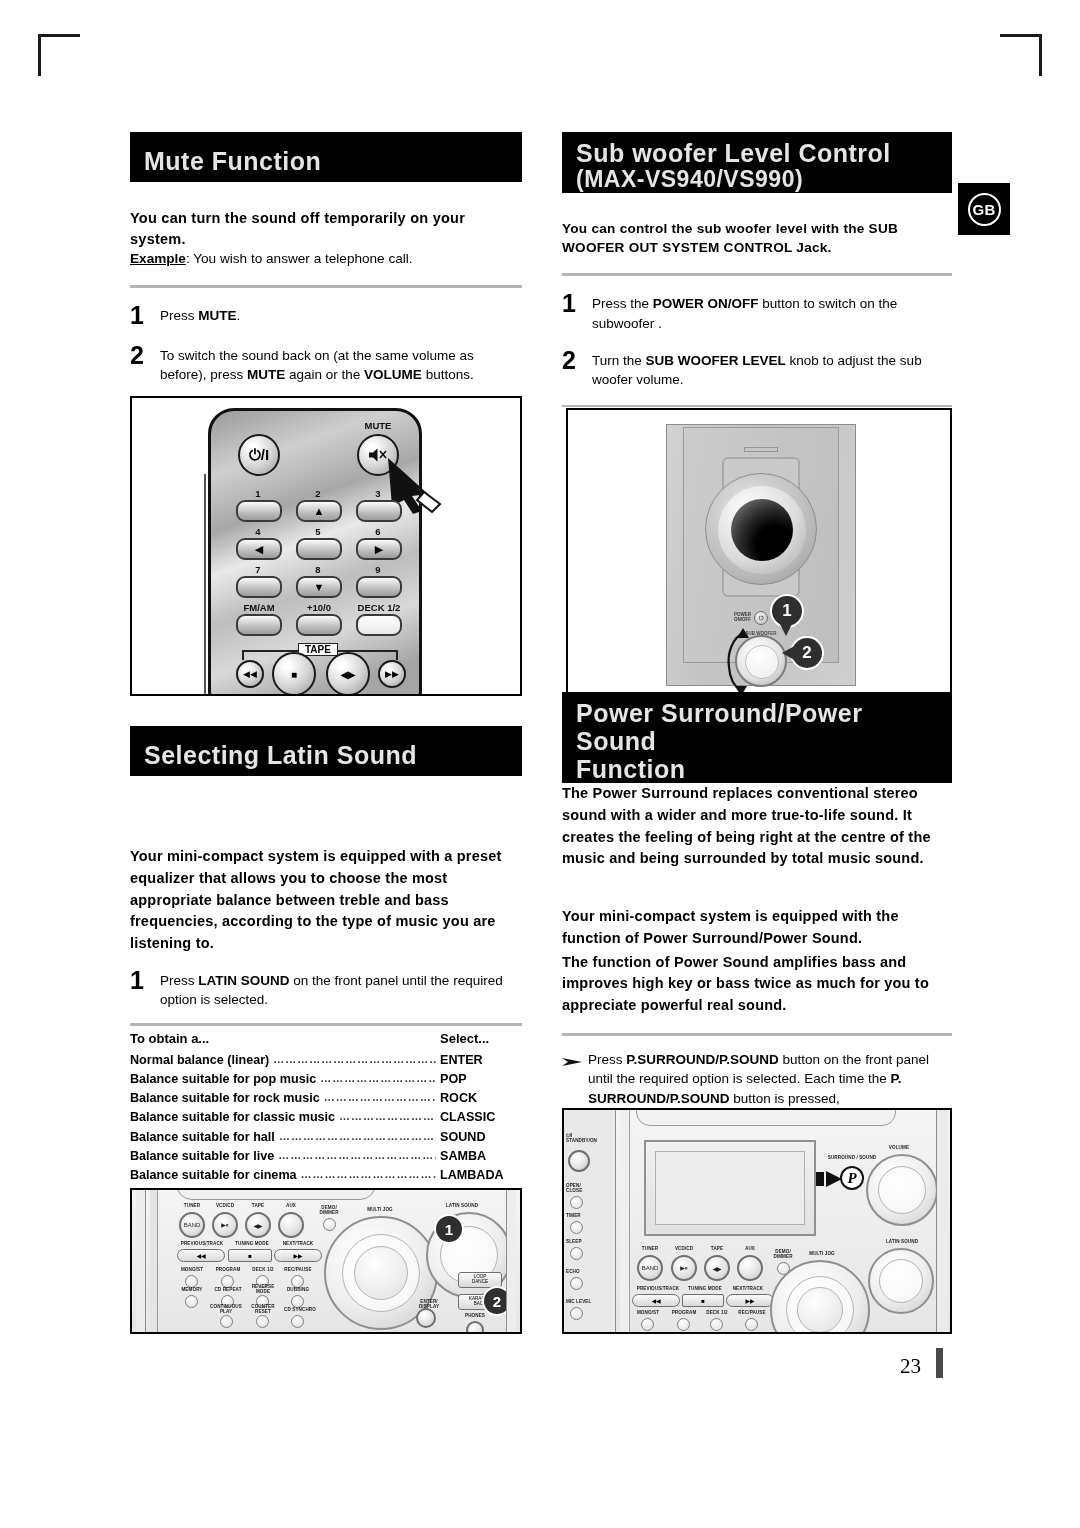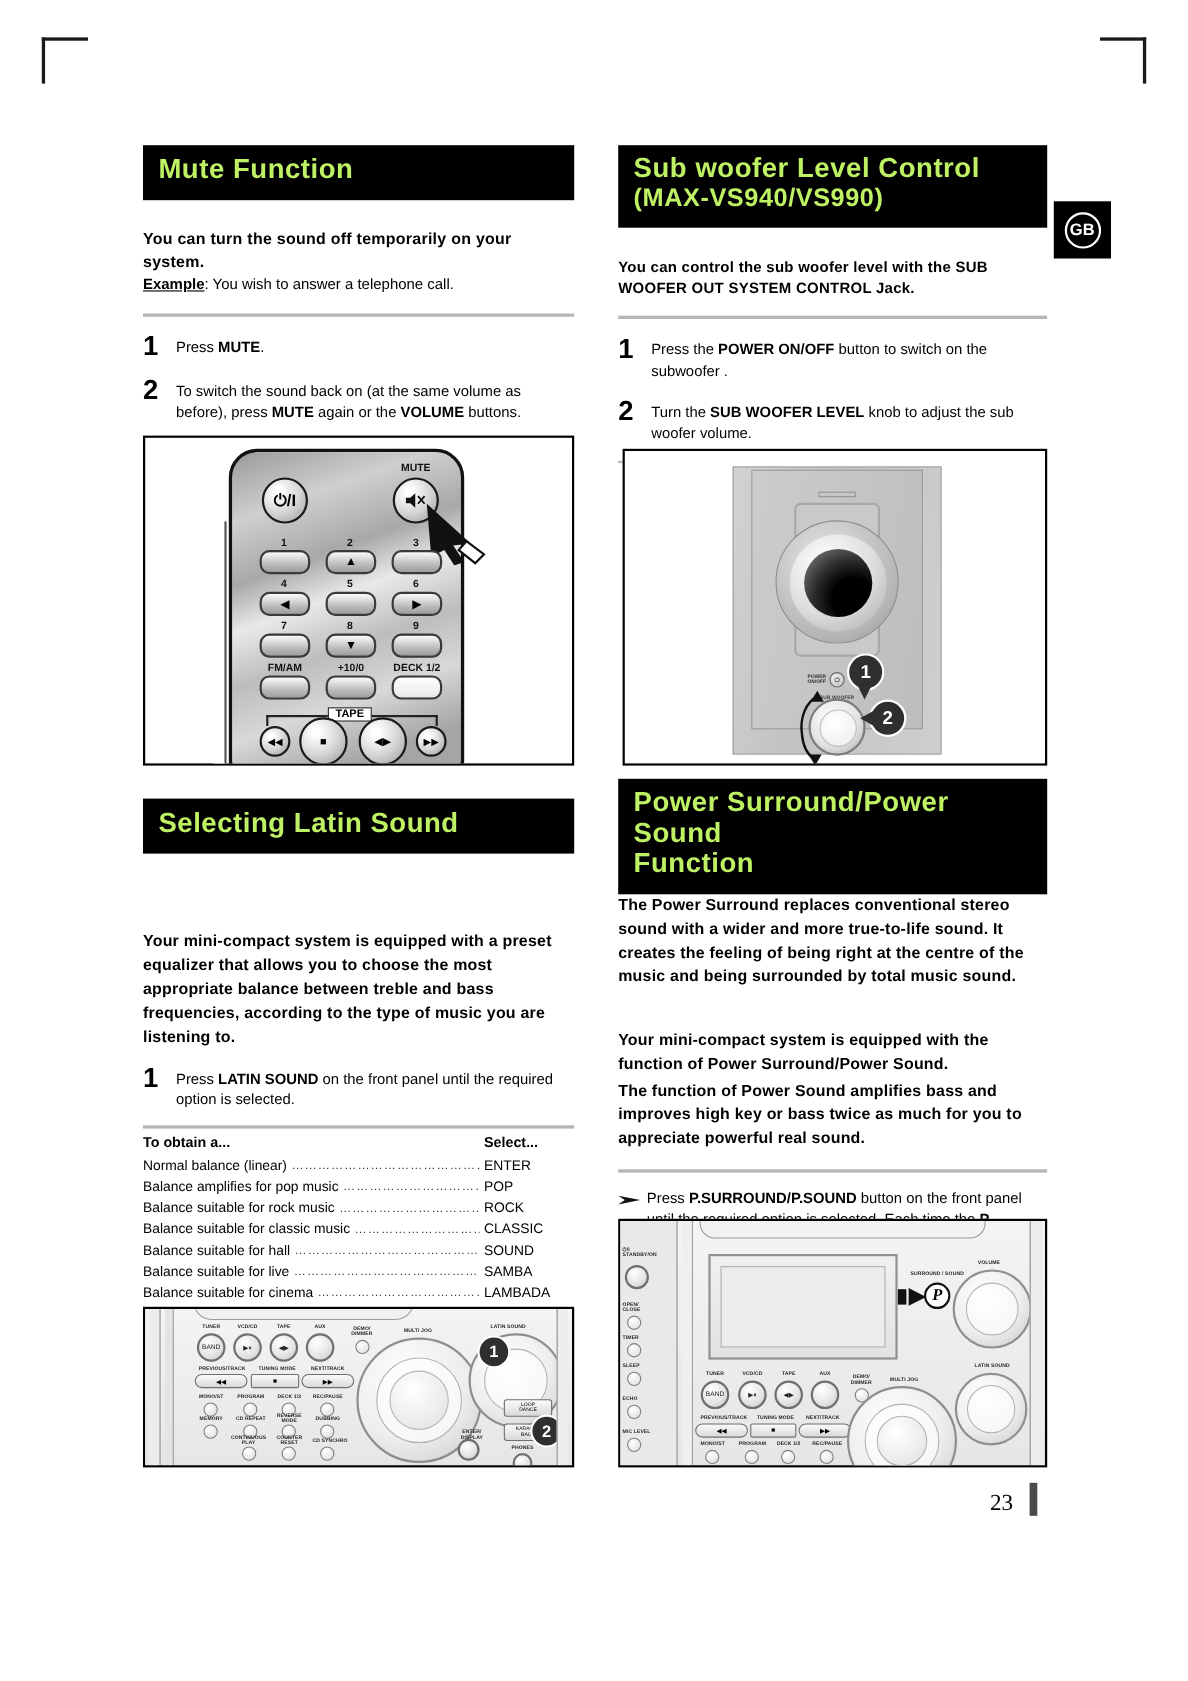--- a/index.html
+++ b/index.html
@@ -22,24 +22,24 @@
   .c-tl-v { left: 38px;  top: 34px;  width: 3px;  height: 42px; }
   .c-tr-h { right: 38px; top: 34px;  width: 42px; height: 3px; }
   .c-tr-v { right: 38px; top: 34px;  width: 3px;  height: 42px; }
 
   
   .col-left  { position: absolute; left: 130px; top: 132px; width: 392px; }
   .col-right { position: absolute; left: 562px; top: 132px; width: 390px; }
 
   
   .sec-bar {
-    background: #000; color: #bef264;
+    background: #000; color: #e5e5e5;
     font-weight: bold;
     letter-spacing: .5px;
-    padding: 7px 14px 14px 14px;
+    padding: 7px 14px 0 14px;
     line-height: 1.12;
   }
   .sec-bar.one-line { min-height: 50px; display: flex; align-items: center; }
   .sec-bar .t1 { font-size: 25px; display: block; }
   .sec-bar .t2 { font-size: 23px; display: block; }
 
   
   .gb-badge {
     position: absolute; left: 958px; top: 183px;
     width: 52px; height: 52px; background: #000;
@@ -89,22 +89,23 @@
 
   
   .snd-table { margin-top: 6px; font-size: 12.6px; }
   .snd-head {
     display: flex; justify-content: space-between;
     font-weight: bold; font-size: 13px;
     border-top: 3px solid #b5b5b5;
     padding: 5px 0 5px 0;
   }
   .snd-row {
-    display: flex; align-items: center;
+    display: flex; align-items: flex-start;
     line-height: 1.52;
+    font-weight: bold;
   }
   .snd-row .lbl { white-space: nowrap; }
   .snd-row .dots {
     flex: 1 1 auto; overflow: hidden; white-space: nowrap;
     margin: 0 4px; color: #333; letter-spacing: 1px; font-size: 11px;
   }
   .snd-row .val { width: 82px; flex: 0 0 82px; white-space: nowrap; }
 
   
   .fig {
@@ -481,21 +482,21 @@
         <span>To obtain a...</span>
         <span style="width:82px;">Select...</span>
       </div>
       <div>
         <div class="snd-row">
           <span class="lbl">Normal balance (linear)</span>
           <span class="dots">……………………………………………………</span>
           <span class="val">ENTER</span>
         </div>
         <div class="snd-row">
-          <span class="lbl">Balance amplifies for pop music</span>
+          <span class="lbl">Balance suitable for pop music</span>
           <span class="dots">……………………………………………………</span>
           <span class="val">POP</span>
         </div>
         <div class="snd-row">
           <span class="lbl">Balance suitable for rock music</span>
           <span class="dots">……………………………………………………</span>
           <span class="val">ROCK</span>
         </div>
         <div class="snd-row">
           <span class="lbl">Balance suitable for classic music</span>
@@ -607,21 +608,21 @@
     </div>
     <div class="callout sm" style="left:352px;top:98px;">
       <span>2</span>
     </div>
     <div class="pnl-lbl" style="left:326px;top:124px;width:34px;">PHONES</div>
     <div class="pnl-src" style="left:334px;top:131px;width:18px;height:18px;"></div>
 
     <div style="position:absolute;right:4px;top:0;width:10px;height:100%;border-left:1.5px solid #8d8d8d;background:#ededed;"></div>
   </div>
 
-  <div style="position:absolute; left:562px; top:708px; width:390px;">
+  <div style="position:absolute; left:562px; top:692px; width:390px;">
     <div class="sec-bar">
       <span class="t1">Power Surround/Power Sound</span>
       <span class="t1">Function</span>
     </div>
 
     <div class="desc">The Power Surround replaces conventional stereo sound with a wider and more true-to-life sound. It creates the feeling of being right at the centre of the music and being surrounded by total music sound.</div>
     <div class="desc" style="margin-top:36px;">Your mini-compact system is equipped with the function of Power Surround/Power Sound.</div>
     <div class="desc" style="margin-top:2px;">The function of Power Sound amplifies bass and improves high key or bass twice as much for you to appreciate powerful real sound.</div>
 
     <hr class="rule">

